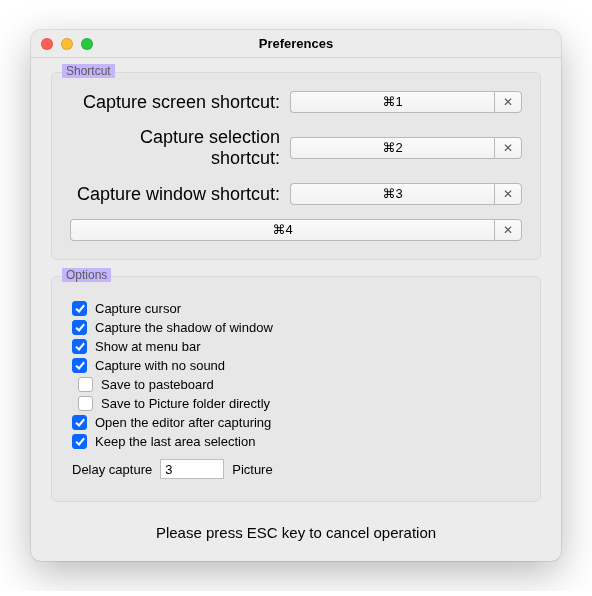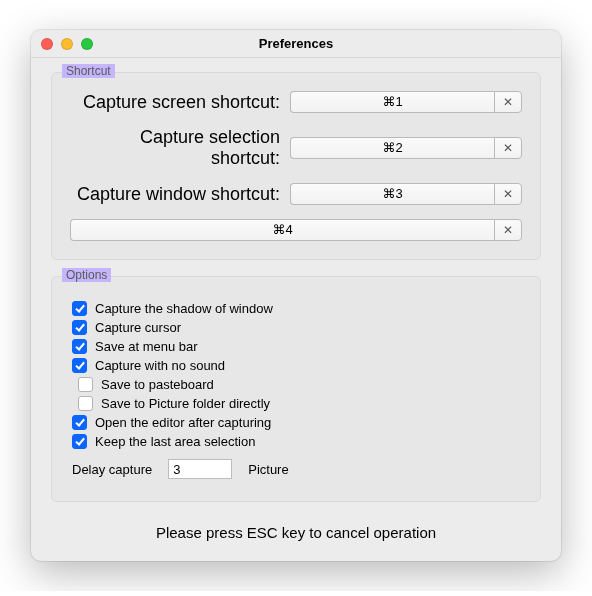--- a/index.html
+++ b/index.html
@@ -117,21 +117,21 @@
     }
     .check.checked::after {
       content: '';
       width: 3px; height: 7px;
       border: solid #fff;
       border-width: 0 2px 2px 0;
       transform: rotate(40deg) translateY(-1px);
     }
     .option-indent { margin-left: 6px; }
     .delay-row {
-      display: flex; align-items: center; gap: 16px;
+      display: flex; align-items: center; gap: 8px;
       margin-top: 8px;
     }
     .delay-input {
       width: 64px; height: 20px;
       border: 1px solid #bdbdbd;
       background: #fff;
       padding: 0 4px;
       font-size: 13px;
     }
     .footer-note {
@@ -195,29 +195,29 @@
           </div>
         </div>
     </div>
 
     <div class="group">
       <span class="group-label">Options</span>
       <div class="options-inner">
         <div id="option-rows">
             <div class="check-row">
               <div class="check checked"></div>
+              <span>Capture cursor</span>
+            </div>
+            <div class="check-row">
+              <div class="check checked"></div>
               <span>Capture the shadow of window</span>
             </div>
             <div class="check-row">
               <div class="check checked"></div>
-              <span>Capture cursor</span>
-            </div>
-            <div class="check-row">
-              <div class="check checked"></div>
-              <span>Save at menu bar</span>
+              <span>Show at menu bar</span>
             </div>
             <div class="check-row">
               <div class="check checked"></div>
               <span>Capture with no sound</span>
             </div>
             <div class="check-row option-indent">
               <div class="check"></div>
               <span>Save to pasteboard</span>
             </div>
             <div class="check-row option-indent">

